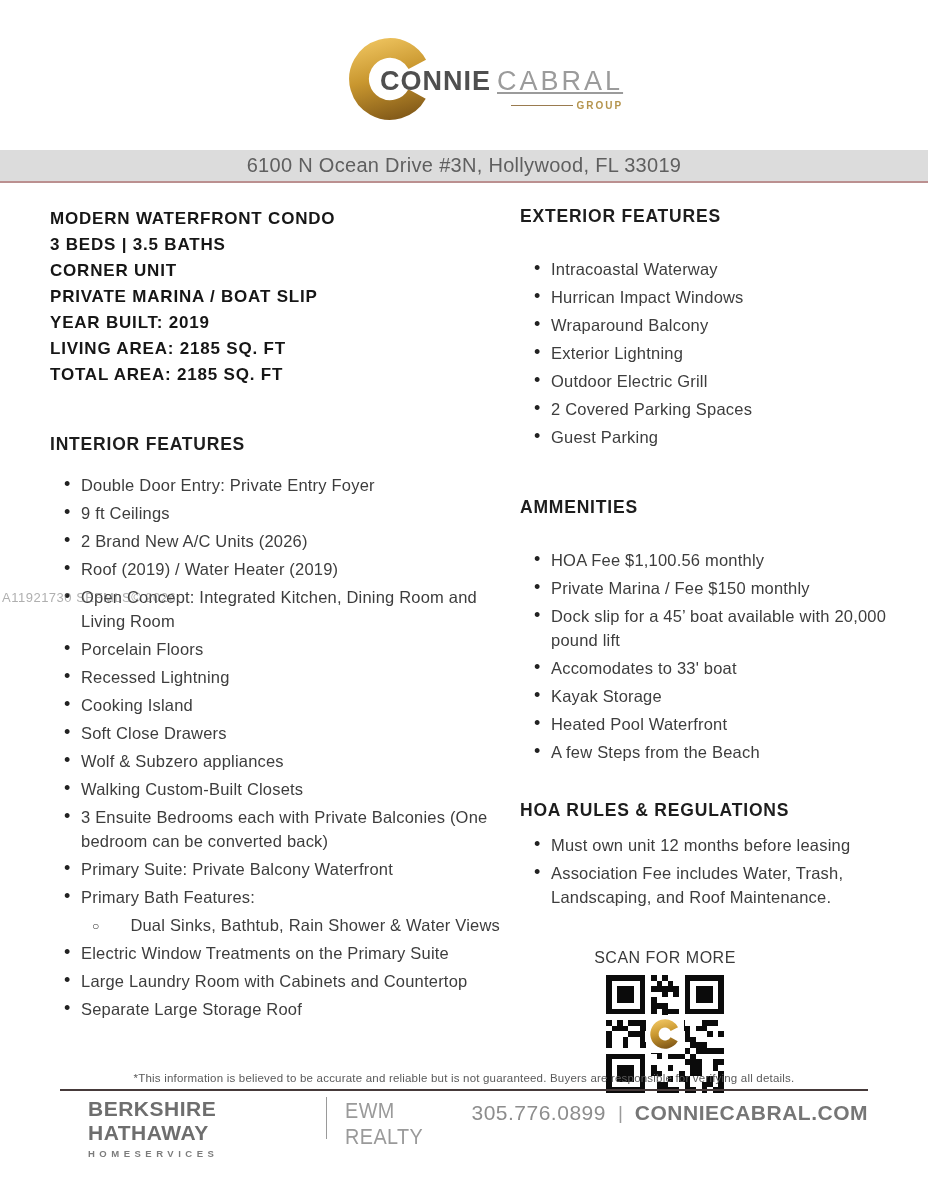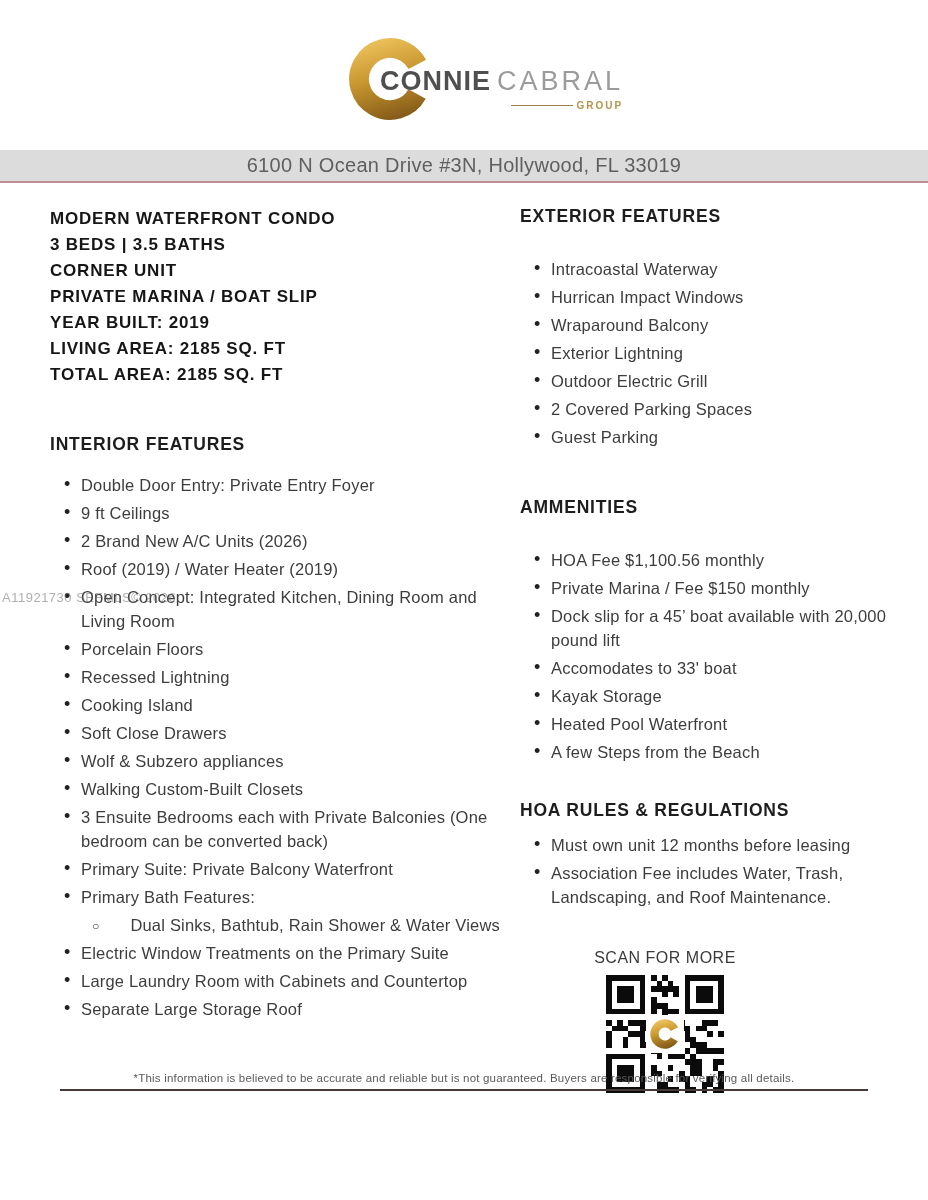--- a/index.html
+++ b/index.html
@@ -11,21 +11,21 @@
   html,body{background:#fff;}
   body{font-family:"Liberation Sans","DejaVu Sans",sans-serif;-webkit-font-smoothing:antialiased;}
   .page{position:relative;width:928px;height:1200px;background:#fff;overflow:hidden;}
 
   
   .logo-wrap{position:absolute;top:32px;left:0;width:928px;height:100px;}
   .logo-c{position:absolute;left:347px;top:1px;}
   .logo-text{position:absolute;left:380px;top:34px;white-space:nowrap;}
   .logo-name{font-size:27px;letter-spacing:1px;}
   .logo-name .bold{font-weight:700;color:#4f4f4f;}
-  .logo-name .light{font-weight:400;color:#9b9b9b;letter-spacing:3px;margin-left:6px;}
+  .logo-name .light{font-weight:400;color:#9b9b9b;letter-spacing:3px;margin-left:6px;text-decoration:underline;}
   .logo-group-row{display:flex;justify-content:flex-end;align-items:center;margin-top:3px;}
   .logo-group-line{width:62px;height:1px;background:#9a7b4f;margin-right:3px;}
   .logo-group{font-size:10px;letter-spacing:2px;color:#b5944d;font-weight:600;}
 
   
   .address-bar{position:absolute;top:150px;left:0;width:928px;height:33px;background:var(--bar-bg);
     border-bottom:2px solid var(--accent-line);display:flex;align-items:center;justify-content:center;}
   .address-bar span{font-size:20px;color:var(--bar-text);letter-spacing:0.3px;}
 
   
@@ -386,15 +386,28 @@
             <circle cx="50" cy="50" r="33" fill="none" stroke="url(#goldGrad)" stroke-width="26" stroke-dasharray="173 34.3" transform="rotate(30 50 50)"></circle>
           </svg>
         </div>
       </div>
     </div>
   </div>
 
   <div class="footer">
     <div class="disclaimer">*This information is believed to be accurate and reliable but is not guaranteed. Buyers are responsible for verifying all details.</div>
     <div class="footer-line"></div>
+    <div class="brands">
+      <div class="bh">
+        <div class="bh-name">BERKSHIRE HATHAWAY</div>
+        <div class="bh-sub">HOMESERVICES</div>
+      </div>
+      <div class="brand-divider"></div>
+      <div class="ewm">EWM REALTY</div>
+      <div class="contact">
+        <span class="phone">305.776.0899</span>
+        <span class="contact-sep">|</span>
+        <span class="site">CONNIECABRAL.COM</span>
+      </div>
+    </div>
   </div>
 
 </div>
 
 </body></html>

